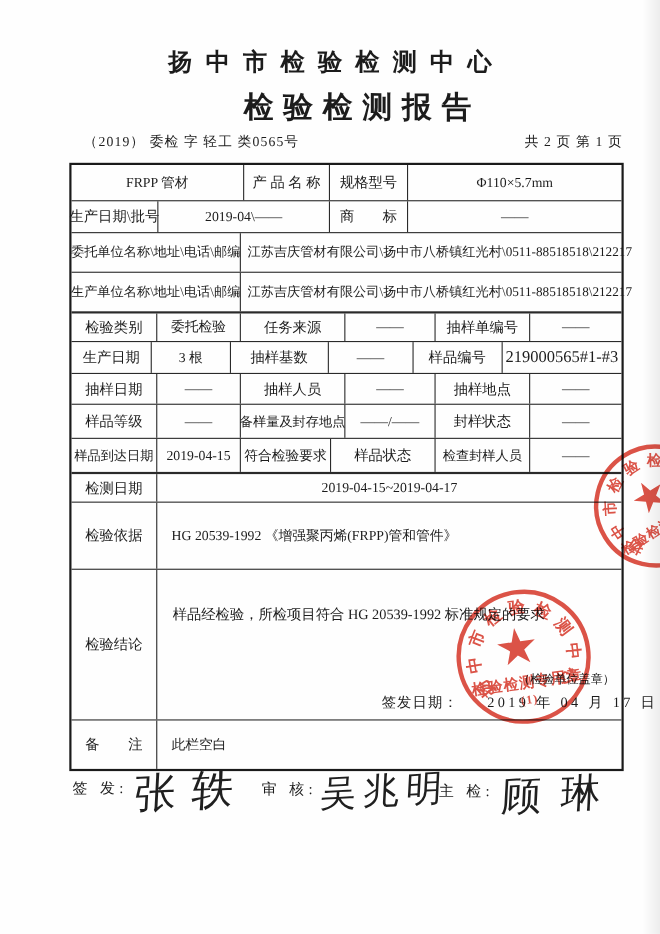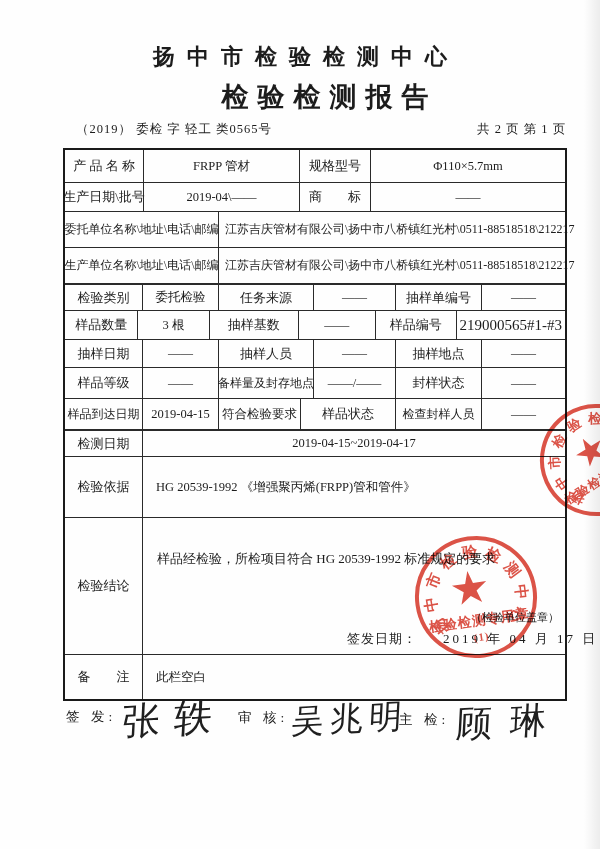--- a/index.html
+++ b/index.html
@@ -83,22 +83,22 @@
 <div class="page">
 
   <div class="org-title">扬中市检验检测中心</div>
   <div class="report-title">检验检测报告</div>
   <div class="doc-number">（2019） 委检 字 轻工 类0565号</div>
   <div class="page-info">共 2 页 第 1 页</div>
 
   <div class="report-table">
 
     <div class="row" style="height:32px;">
+      <div class="cell" style="width:156px;">FRPP 管材</div>
       <div class="cell lbl" style="width:78px;">产 品 名 称</div>
-      <div class="cell" style="width:156px;">FRPP 管材</div>
       <div class="cell lbl" style="width:71px;">规格型号</div>
       <div class="cell grow">Φ110×5.7mm</div>
     </div>
 
     <div class="row" style="height:28px;">
       <div class="cell lbl" style="width:78px;">生产日期\批号</div>
       <div class="cell" style="width:156px;">2019-04\——</div>
       <div class="cell lbl" style="width:71px;">商　　标</div>
       <div class="cell grow">——</div>
     </div>
@@ -115,21 +115,21 @@
 
     <div class="row thick-top" style="height:25px;">
       <div class="cell lbl" style="width:77px;">检验类别</div>
       <div class="cell" style="width:76px;">委托检验</div>
       <div class="cell lbl" style="width:95px;">任务来源</div>
       <div class="cell" style="width:82px;">——</div>
       <div class="cell lbl" style="width:86px;">抽样单编号</div>
       <div class="cell grow">——</div>
     </div>
     <div class="row" style="height:28px;">
-      <div class="cell lbl" style="width:77px;">样品数量</div>
+      <div class="cell lbl" style="width:77px;">生产日期</div>
       <div class="cell" style="width:76px;">3 根</div>
       <div class="cell lbl" style="width:95px;">抽样基数</div>
       <div class="cell" style="width:82px;">——</div>
       <div class="cell lbl" style="width:86px;">样品编号</div>
       <div class="cell grow" style="font-size:15px;">219000565#1-#3</div>
     </div>
     <div class="row" style="height:27px;">
       <div class="cell lbl" style="width:77px;">抽样日期</div>
       <div class="cell" style="width:76px;">——</div>
       <div class="cell lbl" style="width:95px;">抽样人员</div>

